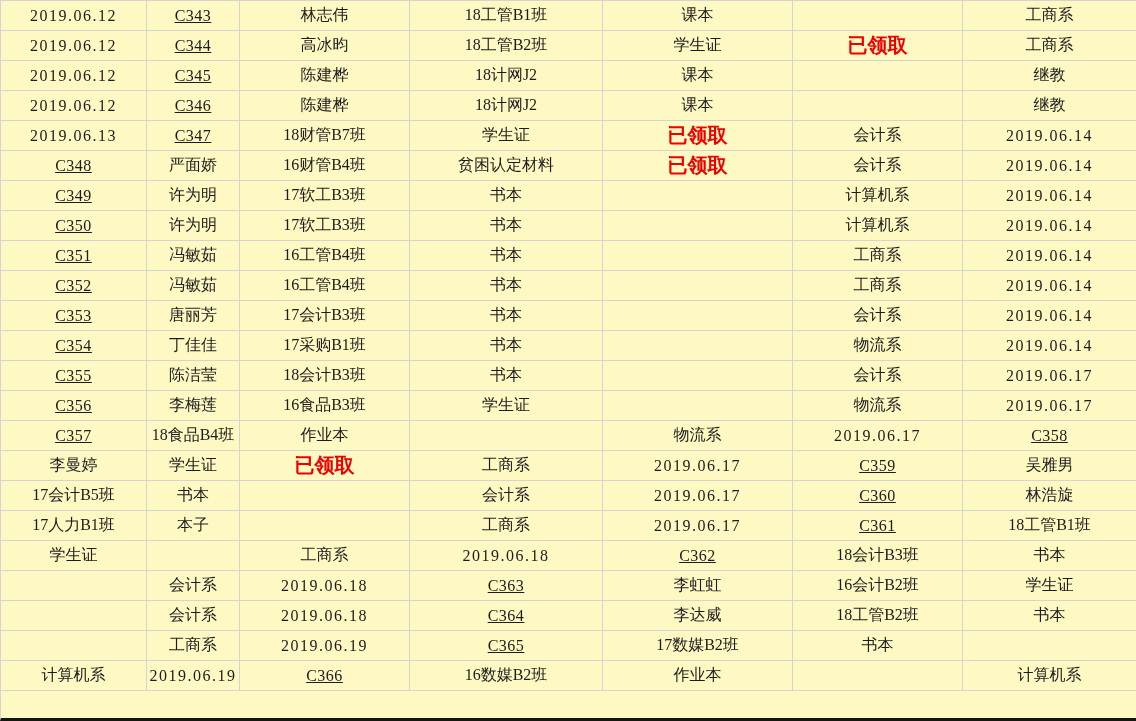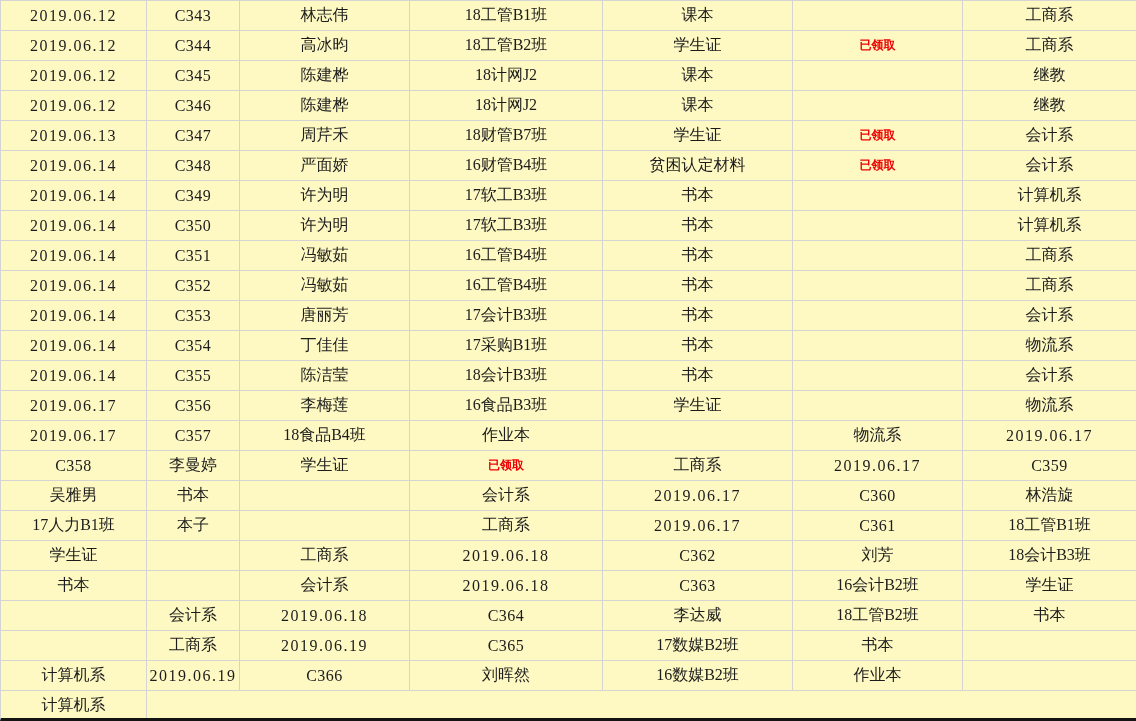--- a/index.html
+++ b/index.html
@@ -27,25 +27,25 @@
     align-items: center;
     justify-content: center;
     font-family: "Liberation Serif", "DejaVu Serif", serif;
     font-size: 16px;
     color: #1c1c1c;
     white-space: nowrap;
     overflow: hidden;
     cursor: cell;
   }
   .col-date { letter-spacing: 1.5px; }
-  .col-code { letter-spacing: 0.5px; }
+  .col-code { letter-spacing: 0.5px; text-decoration: underline; }
   .cell.received {
     color: #ee0000;
     font-weight: 700;
-    font-size: 12px;
+    font-size: 20px;
   }
 </style>
 </head>
 <body>
 
 <div class="sheet">
   <div class="grid" id="records-grid">
       <div class="cell col-date">2019.06.12</div>
       <div class="cell col-code">C343</div>
       <div class="cell col-name">林志伟</div>
@@ -69,21 +69,20 @@
       <div class="cell col-department">继教</div>
       <div class="cell col-date">2019.06.12</div>
       <div class="cell col-code">C346</div>
       <div class="cell col-name">陈建桦</div>
       <div class="cell col-class">18计网J2</div>
       <div class="cell col-item">课本</div>
       <div class="cell col-status"></div>
       <div class="cell col-department">继教</div>
       <div class="cell col-date">2019.06.13</div>
       <div class="cell col-code">C347</div>
-      <div class="cell col-name">周芹禾</div>
       <div class="cell col-class">18财管B7班</div>
       <div class="cell col-item">学生证</div>
       <div class="cell col-status received">已领取</div>
       <div class="cell col-department">会计系</div>
       <div class="cell col-date">2019.06.14</div>
       <div class="cell col-code">C348</div>
       <div class="cell col-name">严面娇</div>
       <div class="cell col-class">16财管B4班</div>
       <div class="cell col-item">贫困认定材料</div>
       <div class="cell col-status received">已领取</div>
@@ -152,63 +151,63 @@
       <div class="cell col-department">物流系</div>
       <div class="cell col-date">2019.06.17</div>
       <div class="cell col-code">C358</div>
       <div class="cell col-name">李曼婷</div>
       <div class="cell col-item">学生证</div>
       <div class="cell col-status received">已领取</div>
       <div class="cell col-department">工商系</div>
       <div class="cell col-date">2019.06.17</div>
       <div class="cell col-code">C359</div>
       <div class="cell col-name">吴雅男</div>
+      <div class="cell col-class">17会计B5班</div>
       <div class="cell col-item">书本</div>
       <div class="cell col-status"></div>
       <div class="cell col-department">会计系</div>
       <div class="cell col-date">2019.06.17</div>
       <div class="cell col-code">C360</div>
       <div class="cell col-name">林浩旋</div>
       <div class="cell col-class">17人力B1班</div>
       <div class="cell col-item">本子</div>
       <div class="cell col-status"></div>
       <div class="cell col-department">工商系</div>
       <div class="cell col-date">2019.06.17</div>
       <div class="cell col-code">C361</div>
       <div class="cell col-class">18工管B1班</div>
       <div class="cell col-item">学生证</div>
       <div class="cell col-status"></div>
       <div class="cell col-department">工商系</div>
       <div class="cell col-date">2019.06.18</div>
       <div class="cell col-code">C362</div>
-      <div class="cell col-name">刘芳</div>
       <div class="cell col-class">18会计B3班</div>
       <div class="cell col-item">书本</div>
       <div class="cell col-status"></div>
       <div class="cell col-department">会计系</div>
       <div class="cell col-date">2019.06.18</div>
       <div class="cell col-code">C363</div>
+      <div class="cell col-name">李虹虹</div>
       <div class="cell col-class">16会计B2班</div>
       <div class="cell col-item">学生证</div>
       <div class="cell col-status"></div>
       <div class="cell col-department">会计系</div>
       <div class="cell col-date">2019.06.18</div>
       <div class="cell col-code">C364</div>
       <div class="cell col-name">李达威</div>
       <div class="cell col-class">18工管B2班</div>
       <div class="cell col-item">书本</div>
       <div class="cell col-status"></div>
       <div class="cell col-department">工商系</div>
       <div class="cell col-date">2019.06.19</div>
       <div class="cell col-code">C365</div>
       <div class="cell col-class">17数媒B2班</div>
       <div class="cell col-item">书本</div>
       <div class="cell col-status"></div>
       <div class="cell col-department">计算机系</div>
       <div class="cell col-date">2019.06.19</div>
       <div class="cell col-code">C366</div>
-      <div class="cell col-name">刘晖然</div>
       <div class="cell col-class">16数媒B2班</div>
       <div class="cell col-item">作业本</div>
       <div class="cell col-status"></div>
       <div class="cell col-department">计算机系</div>
     </div>
 </div>
 
 </body></html>

